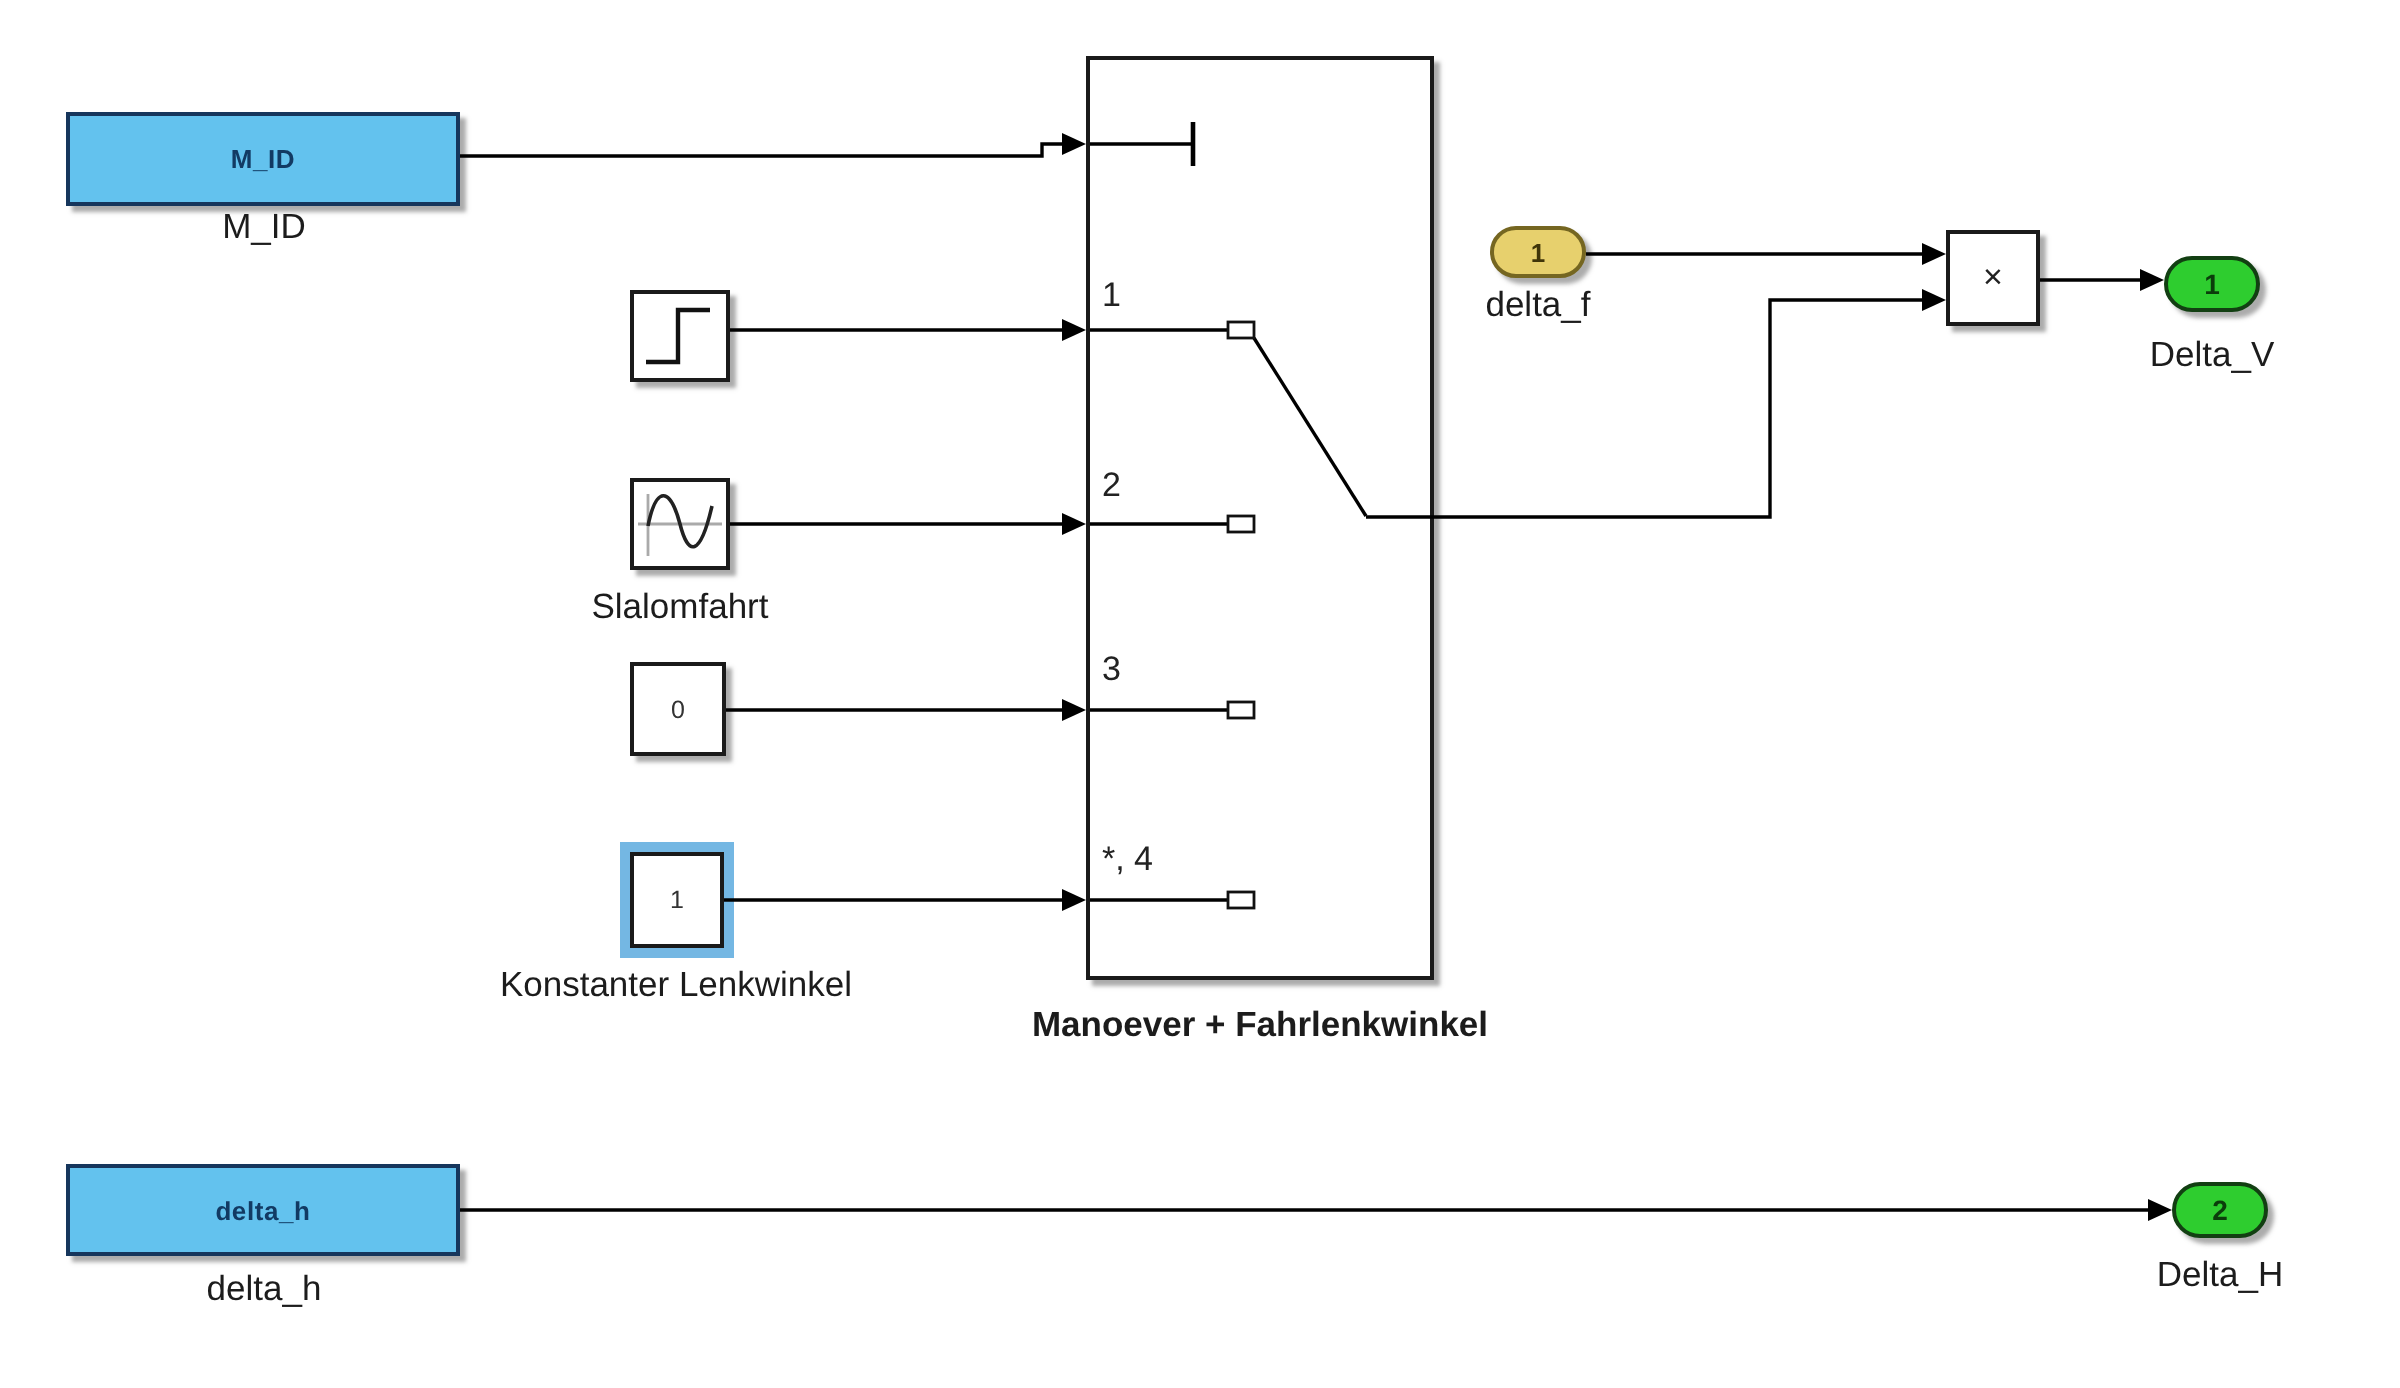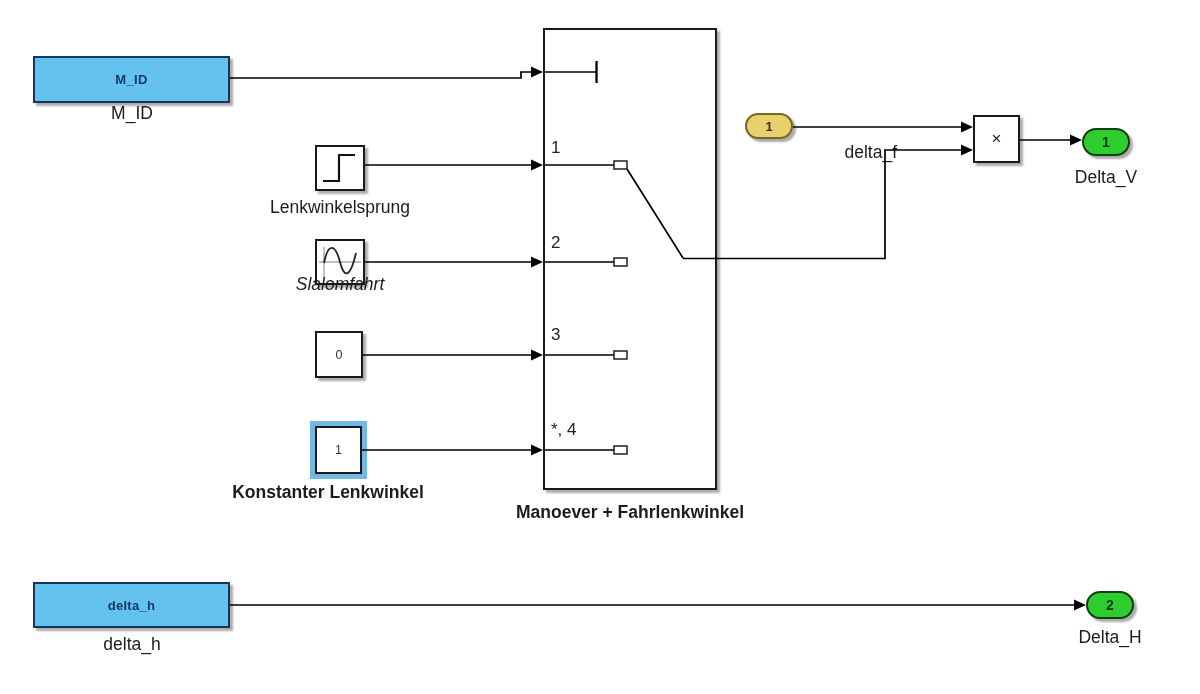--- a/index.html
+++ b/index.html
@@ -46,52 +46,51 @@
   <div class="blk from-block shadow" style="left:33px;top:56px;width:197px;height:47px;">
     <span>M_ID</span>
   </div>
   <div class="label" style="left:-18px;top:103px;">M_ID</div>
 
   <div class="blk white-block shadow" style="left:315px;top:145px;width:50px;height:46px;">
     <svg class="icon-svg" width="46" height="42" viewBox="0 0 46 42">
       <path d="M6 34 H22 V8 H38" stroke="#111" stroke-width="2.2" fill="none"></path>
     </svg>
   </div>
-  <div class="label" style="left:190px;top:197px;">Lenkwinkelsprung</div>
 
   <div class="blk white-block shadow" style="left:315px;top:239px;width:50px;height:46px;">
     <svg class="icon-svg" width="46" height="42" viewBox="0 0 46 42">
       <path d="M2 21 H44" stroke="#aaa" stroke-width="1.4" fill="none"></path>
       <path d="M7 6 V37" stroke="#aaa" stroke-width="1.4" fill="none"></path>
       <path d="M7 22 C11 2 18 2 23 21 C27 37 33 38 39 12" stroke="#222" stroke-width="1.8" fill="none"></path>
     </svg>
   </div>
-  <div class="label" style="left:190px;top:274px;font-style:italic;">Slalomfahrt</div>
+  <div class="label" style="left:190px;top:293px;">Slalomfahrt</div>
 
   <div class="blk white-block shadow" style="left:315px;top:331px;width:48px;height:47px;">
     <span class="const-val">0</span>
   </div>
 
   <div class="blk white-block selected" style="left:315px;top:426px;width:47px;height:48px;">
     <span class="const-val">1</span>
   </div>
-  <div class="label" style="left:178px;top:482px;font-weight:bold;">Konstanter Lenkwinkel</div>
+  <div class="label" style="left:188px;top:482px;">Konstanter Lenkwinkel</div>
 
   <div class="blk switch-block shadow" style="left:543px;top:28px;width:174px;height:462px;">
     <span class="port-num" style="top:108px;">1</span>
     <span class="port-num" style="top:203px;">2</span>
     <span class="port-num" style="top:295px;">3</span>
     <span class="port-num" style="top:390px;">*, 4</span>
   </div>
   <div class="label" style="left:480px;top:502px;font-weight:bold;">Manoever + Fahrlenkwinkel</div>
 
   <div class="oval yellow shadow" style="left:745px;top:113px;width:48px;height:26px;">
     <span>1</span>
   </div>
-  <div class="label" style="left:597px;top:142px;text-align:right;">delta_f</div>
+  <div class="label" style="left:619px;top:142px;">delta_f</div>
 
   <div class="blk white-block shadow" style="left:973px;top:115px;width:47px;height:48px;">
     <span class="product-op">×</span>
   </div>
 
   <div class="oval green shadow" style="left:1082px;top:128px;width:48px;height:28px;">
     <span>1</span>
   </div>
   <div class="label" style="left:956px;top:167px;">Delta_V</div>
 

